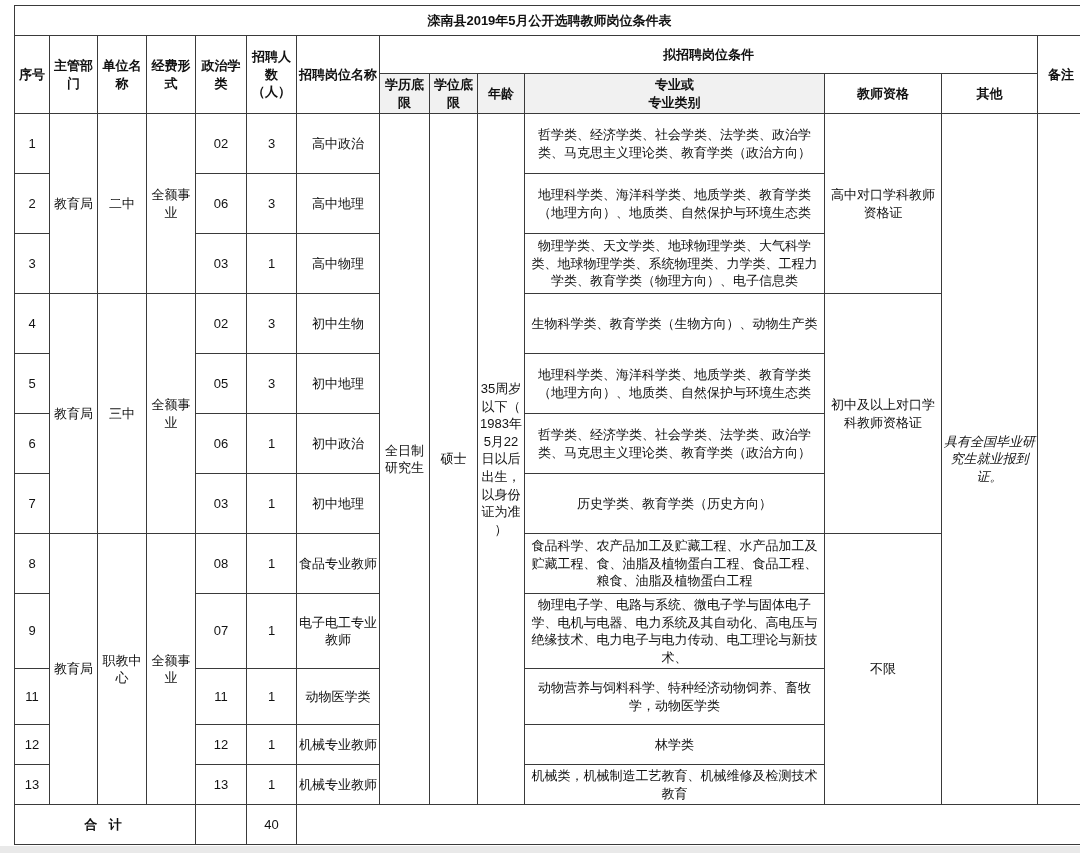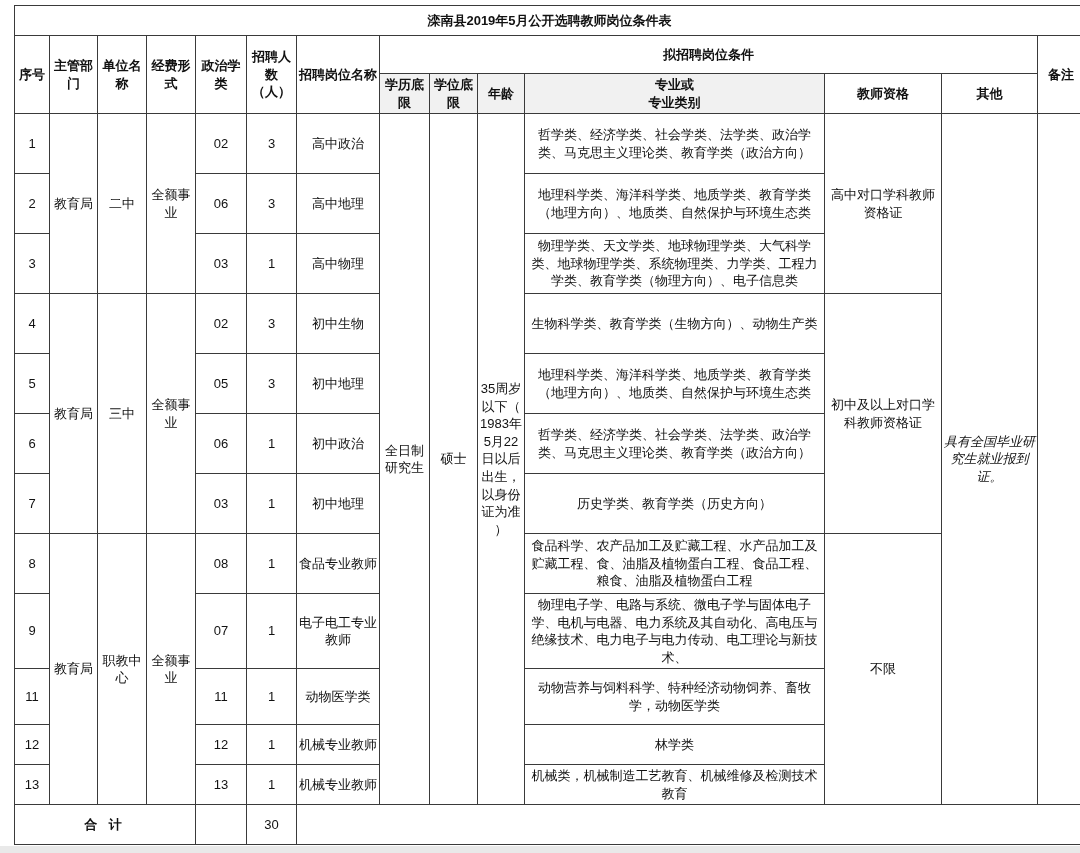--- a/index.html
+++ b/index.html
@@ -236,21 +236,21 @@
       <td>13</td>
       <td>13</td>
       <td>1</td>
       <td>机械专业教师</td>
       <td class="major-cell">机械类，机械制造工艺教育、机械维修及检测技术教育</td>
     </tr>
 
     <tr class="rtotal">
       <td colspan="4" class="total-label-cell">合  计</td>
       <td></td>
-      <td>30</td>
+      <td>40</td>
       <td colspan="8"></td>
     </tr>
   </tbody>
     </table>
 
   <div class="footnote">注：专业要求以学历证书上专业名称为准。</div>
   <div class="bottom-strip"></div>
 </div>
 
 </body></html>

